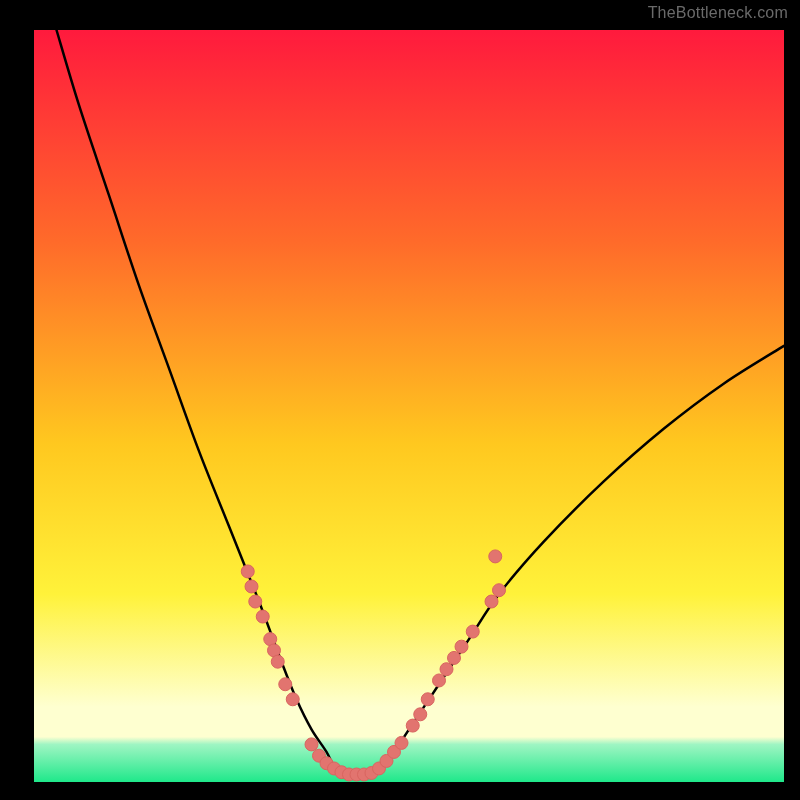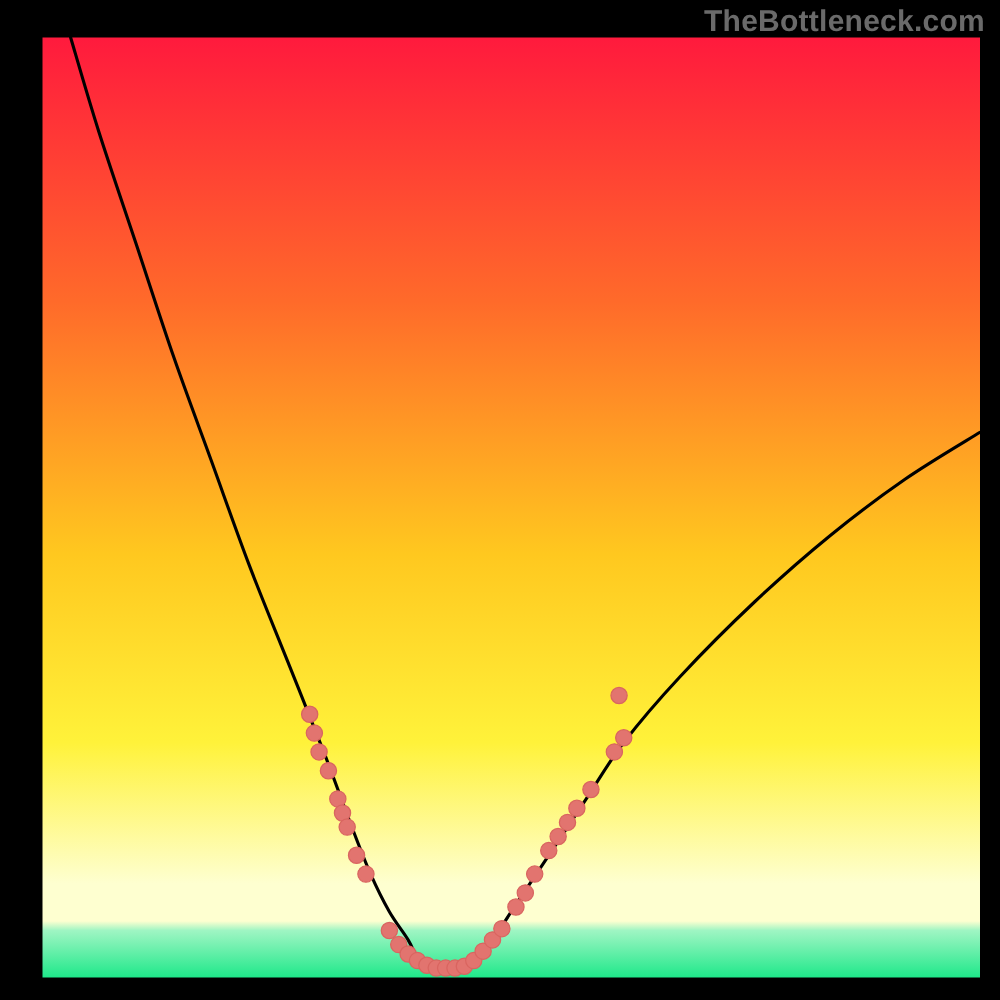--- a/index.html
+++ b/index.html
@@ -15,22 +15,22 @@
     position: relative;
     width: 800px;
     height: 800px;
     background: #000;
   }
   .watermark {
     position: absolute;
     top: 4px;
     right: 12px;
     color: #6a6a6a;
-    font-size: 24px;
-    font-weight: 700;
+    font-size: 16px;
+    font-weight: 400;
     letter-spacing: 0.2px;
     z-index: 50;
   }
   svg {
     position: absolute;
     left: 0;
     top: 0;
   }
 </style>
 </head>

